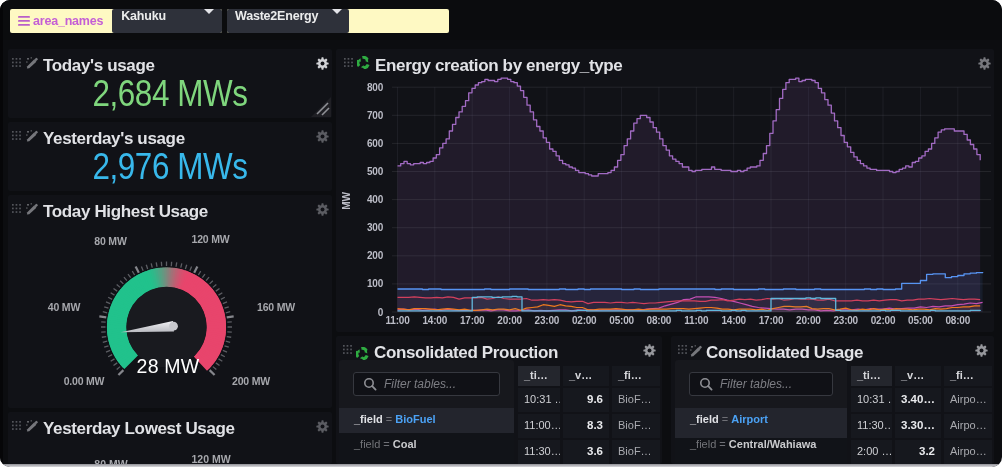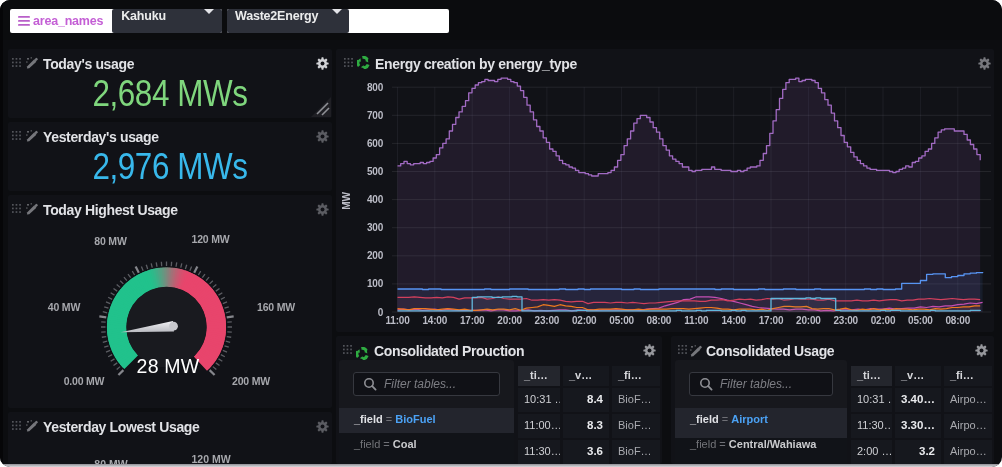--- a/index.html
+++ b/index.html
@@ -1,22 +1,22 @@
 <!DOCTYPE html>
 <html><head><meta charset="utf-8"><style>
 * { margin:0; padding:0; box-sizing:border-box; }
 body { width:1002px; height:467px; background:#fff; font-family:"Liberation Sans", sans-serif; overflow:hidden; }
 #app { position:absolute; left:0; top:0; width:1002px; height:467px; background:#0c0d10; border-radius:10px; overflow:hidden; }
 #topbar { position:absolute; left:0; top:0; width:100%; height:40px; background:#0b0c0e; }
-.vargrp { position:absolute; top:9px; height:24px; background:#ffffff; border-radius:2px; display:flex; align-items:center; }
+.vargrp { position:absolute; top:9px; height:24px; background:#fef9c3; border-radius:2px; display:flex; align-items:center; }
 .varlabel { display:flex; align-items:center; padding:0 9px 0 8px; height:100%; position:relative; }
 .varlabel span { color:#c45fd5; font-weight:bold; font-size:12.5px; letter-spacing:-0.2px; padding-left:15px; }
 .varval { background:#2e313a; height:100%; border-radius:2px; display:flex; padding:0 10px; color:#eceded; font-weight:bold; font-size:12.5px; letter-spacing:-0.2px; }
 .panel { position:absolute; background:#111217; border-radius:2px; overflow:hidden; }
-.ptitle { position:absolute; font-size:14px; font-weight:bold; letter-spacing:-0.35px; color:#e1e2e6; white-space:nowrap; }
+.ptitle { position:absolute; font-size:17px; font-weight:bold; letter-spacing:-0.35px; color:#e1e2e6; white-space:nowrap; }
 .bigval { position:absolute; left:0; right:0; text-align:center; font-size:37px; letter-spacing:-0.5px; transform:scaleX(0.85); white-space:nowrap; }
 .ax { font-size:10px; font-weight:bold; letter-spacing:-0.2px; fill:#bcbdc7; }
 .glab { font-size:10.5px; font-weight:bold; letter-spacing:-0.2px; fill:#a6a7ac; }
 .gval { font-size:19.5px; fill:#ffffff; letter-spacing:0.2px; }
 .sidebar { position:absolute; top:24px; bottom:0; background:#17181d; border-radius:3px 3px 0 0; }
 .search { position:absolute; left:14px; right:14px; top:12px; height:24px; background:#101116; border:1px solid #36383f; border-radius:3px; }
 .ph { position:absolute; left:30px; top:4px; font-size:12px; font-style:italic; color:#7d7e84; }
 .lrow { position:absolute; left:0; right:0; height:30px; padding:5px 0 0 15px; font-size:11px; white-space:nowrap; background:#111318; }
 .lrow.sel { background:#23252d; }
 .lf1 { color:#e0e1e5; font-weight:bold; }
@@ -566,21 +566,21 @@
           <span class="ph">Filter tables...</span>
         </div>
   <div class="lrow sel" style="top:48px"><span class="lf1">_field</span><span class="leq"> = </span><span class="lv1">BioFuel</span></div>
         <div class="lrow" style="top:73px"><span class="lf0">_field</span><span class="leq"> = </span><span class="lv0">Coal</span></div>
         <div class="lrow" style="top:98px"><span class="lf0">_field</span><span class="leq"> = </span><span class="lv0">Fossil Fuel</span></div>
 </div>
 <div class="cell hcell" style="left:182px;top:30px;width:42px;background:#24262d">_ti…</div>
       <div class="cell hcell" style="left:227px;top:30px;width:46px;background:#16181e">_v…</div>
       <div class="cell hcell" style="left:276px;top:30px;width:48px;background:#16181e">_fi…</div>
       <div class="cell" style="left:182px;top:52px;width:42px;">10:31 …</div>
-      <div class="cell vcell" style="left:227px;top:52px;width:46px;text-align:right;">8.4</div>
+      <div class="cell vcell" style="left:227px;top:52px;width:46px;text-align:right;">9.6</div>
       <div class="cell fcell" style="left:276px;top:52px;width:48px;">BioF…</div>
       <div class="cell" style="left:182px;top:78px;width:42px;">11:00…</div>
       <div class="cell vcell" style="left:227px;top:78px;width:46px;text-align:right;">8.3</div>
       <div class="cell fcell" style="left:276px;top:78px;width:48px;">BioF…</div>
       <div class="cell" style="left:182px;top:104px;width:42px;">11:30…</div>
       <div class="cell vcell" style="left:227px;top:104px;width:46px;text-align:right;">3.6</div>
       <div class="cell fcell" style="left:276px;top:104px;width:48px;">BioF…</div>
 </div>
   <div class="panel" style="left:671px;top:336px;width:323px;height:128px">
 <svg width="11" height="11" style="position:absolute;left:7px;top:9px">

